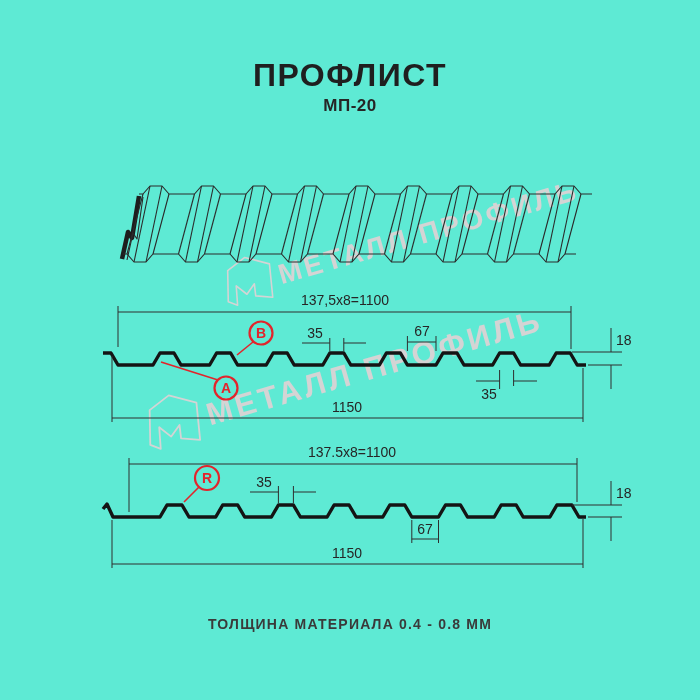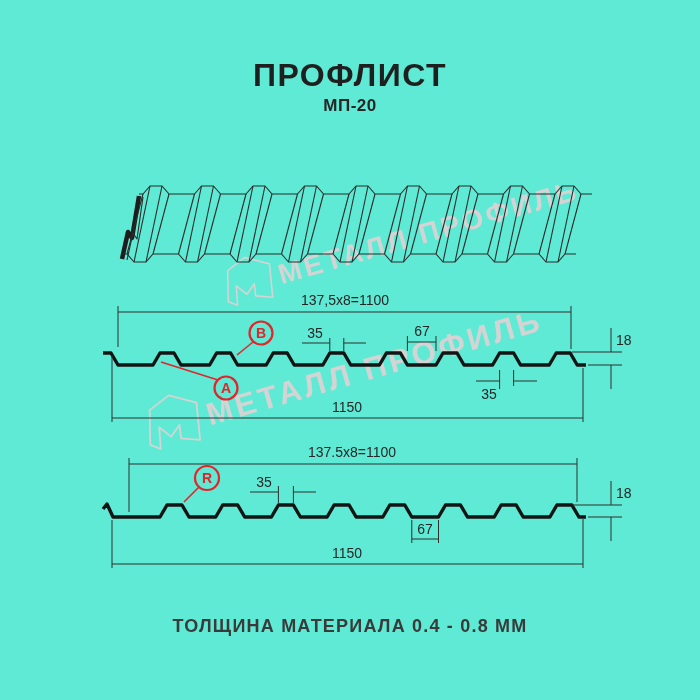--- a/index.html
+++ b/index.html
@@ -3,21 +3,21 @@
 <meta charset="utf-8">
 <style>
   html,body{margin:0;padding:0;background:#fff;}
   .stage{position:relative;width:700px;height:700px;background:#5eead4;overflow:hidden;
          font-family:"Liberation Sans",sans-serif;}
   .title{position:absolute;top:57px;left:0;width:700px;text-align:center;
          font-size:32px;font-weight:bold;letter-spacing:1.5px;color:#1f1f1f;}
   .subtitle{position:absolute;top:96px;left:0;width:700px;text-align:center;
          font-size:17px;font-weight:bold;letter-spacing:0.5px;color:#262626;}
   .footer{position:absolute;top:616px;left:0;width:700px;text-align:center;
-         font-size:18px;font-weight:bold;letter-spacing:1.2px;color:#3a3a3a;}
+         font-size:14px;font-weight:bold;letter-spacing:1.2px;color:#3a3a3a;}
   svg{position:absolute;left:0;top:0;}
   .profline{fill:none;stroke:#141414;stroke-width:3.4;stroke-linejoin:round;stroke-linecap:butt;}
   .thin{fill:none;stroke:#2e2e2e;stroke-width:1;}
   .isoline{fill:none;stroke:#2b2b2b;stroke-width:1.1;stroke-linejoin:round;}
   .isoedge{fill:none;stroke:#1d1d1d;stroke-width:4.5;stroke-linejoin:round;}
   .dimtxt{fill:#262626;font-size:14px;font-family:"Liberation Sans",sans-serif;}
   .red{stroke:#e3242b;fill:none;}
   .redtxt{fill:#e3242b;font-size:14px;font-weight:bold;font-family:"Liberation Sans",sans-serif;}
   .wmtxt{fill:#d4d4d4;font-size:28px;font-weight:bold;letter-spacing:3px;
          font-family:"Liberation Sans",sans-serif;}

